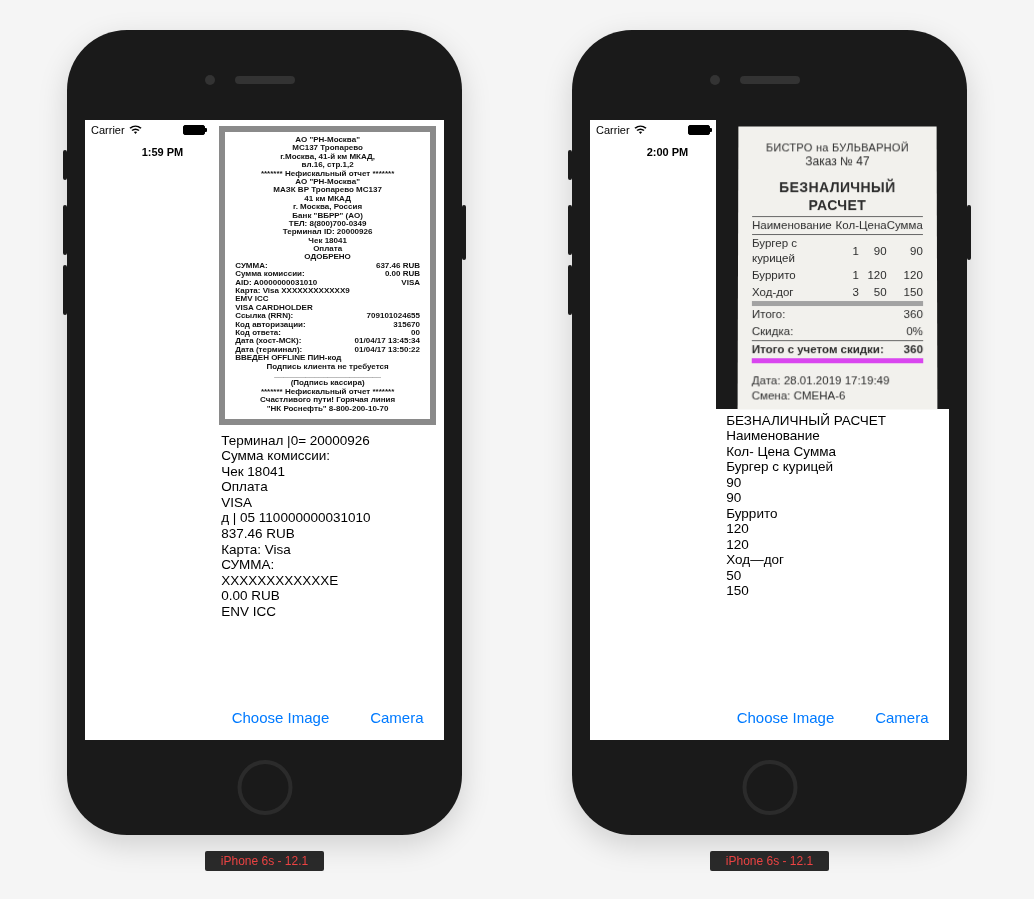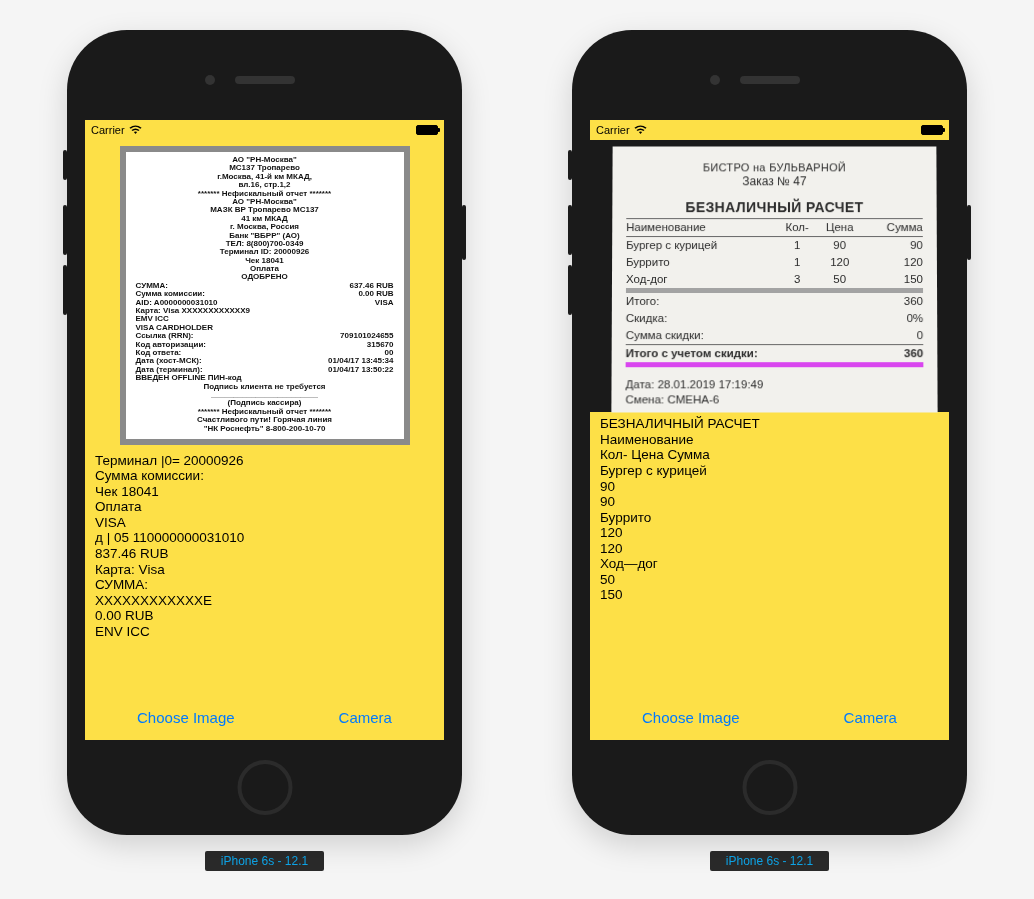--- a/index.html
+++ b/index.html
@@ -54,23 +54,23 @@
       position: absolute;
       bottom: 20px; left: 50%; transform: translateX(-50%);
       width: 55px; height: 55px;
       border: 4px solid #2b2b2b;
       border-radius: 50%;
       background: #1a1a1a;
     }
     .screen {
       width: 100%;
       height: 100%;
-      background: #fde047;
-      display: flex;
-      flex-direction: column;
+      background: #ffffff;
+      display: flex;
+      flex-direction: row;
       overflow: hidden;
     }
     .statusbar {
       height: 20px;
       display: flex;
       align-items: center;
       justify-content: space-between;
       padding: 0 6px;
       font-size: 11px;
       font-weight: 500;
@@ -159,21 +159,21 @@
       border-collapse: collapse;
       font-size: 11.5px;
     }
     .receipt2 th {
       text-align: left;
       font-weight: 400;
       border-top: 1px solid #666;
       border-bottom: 1px solid #666;
       padding: 1px 0;
     }
-    .receipt2 th.c, .receipt2 td.c { text-align: center; }
+    .receipt2 th.c, .receipt2 td.c { text-align: right; }
     .receipt2 th.r, .receipt2 td.r { text-align: right; }
     .receipt2 td { padding: 1px 0; }
     .receipt2 .sum-row td { border-top: 5px solid #a3a3a3; }
     .receipt2 .final td { border-top: 1px solid #666; border-bottom: 5px solid #d946ef; font-weight: 700; }
     .receipt2 .meta { margin-top: 10px; }
     .text-output {
       padding: 4px 10px 0 10px;
       font-size: 13.5px;
       line-height: 1.15;
       font-family: -apple-system, "Helvetica Neue", Arial, sans-serif;
@@ -189,21 +189,21 @@
       color: #007aff;
       font-size: 15px;
       font-weight: 400;
       background: none;
       border: none;
       cursor: pointer;
     }
     .device-label {
       margin-top: 16px;
       background: #2a2a2a;
-      color: #0ea5e9;
+      color: #ef4444;
       font-size: 12px;
       padding: 3px 16px;
       border-radius: 2px;
       font-family: "Helvetica Neue", Arial;
     }
   </style>
 </head>
 <body>
 
 <div class="device-wrapper">
@@ -398,24 +398,20 @@
                   </tbody>
                 <tbody>
                   <tr class="sum-row">
                     <td colspan="3">Итого:</td>
                     <td class="r">360</td>
                   </tr>
                   <tr>
                     <td colspan="3">Скидка:</td>
                     <td class="r">0%</td>
                   </tr>
-                  <tr>
-                    <td colspan="3">Сумма скидки:</td>
-                    <td class="r">0</td>
-                  </tr>
                   <tr class="final">
                     <td colspan="3">Итого с учетом скидки:</td>
                     <td class="r">360</td>
                   </tr>
                 </tbody>
               </table>
               <div class="meta">
                 <span>Дата:</span>
                 <span>28.01.2019 17:19:49</span><br>
                 <span>Смена:</span>

